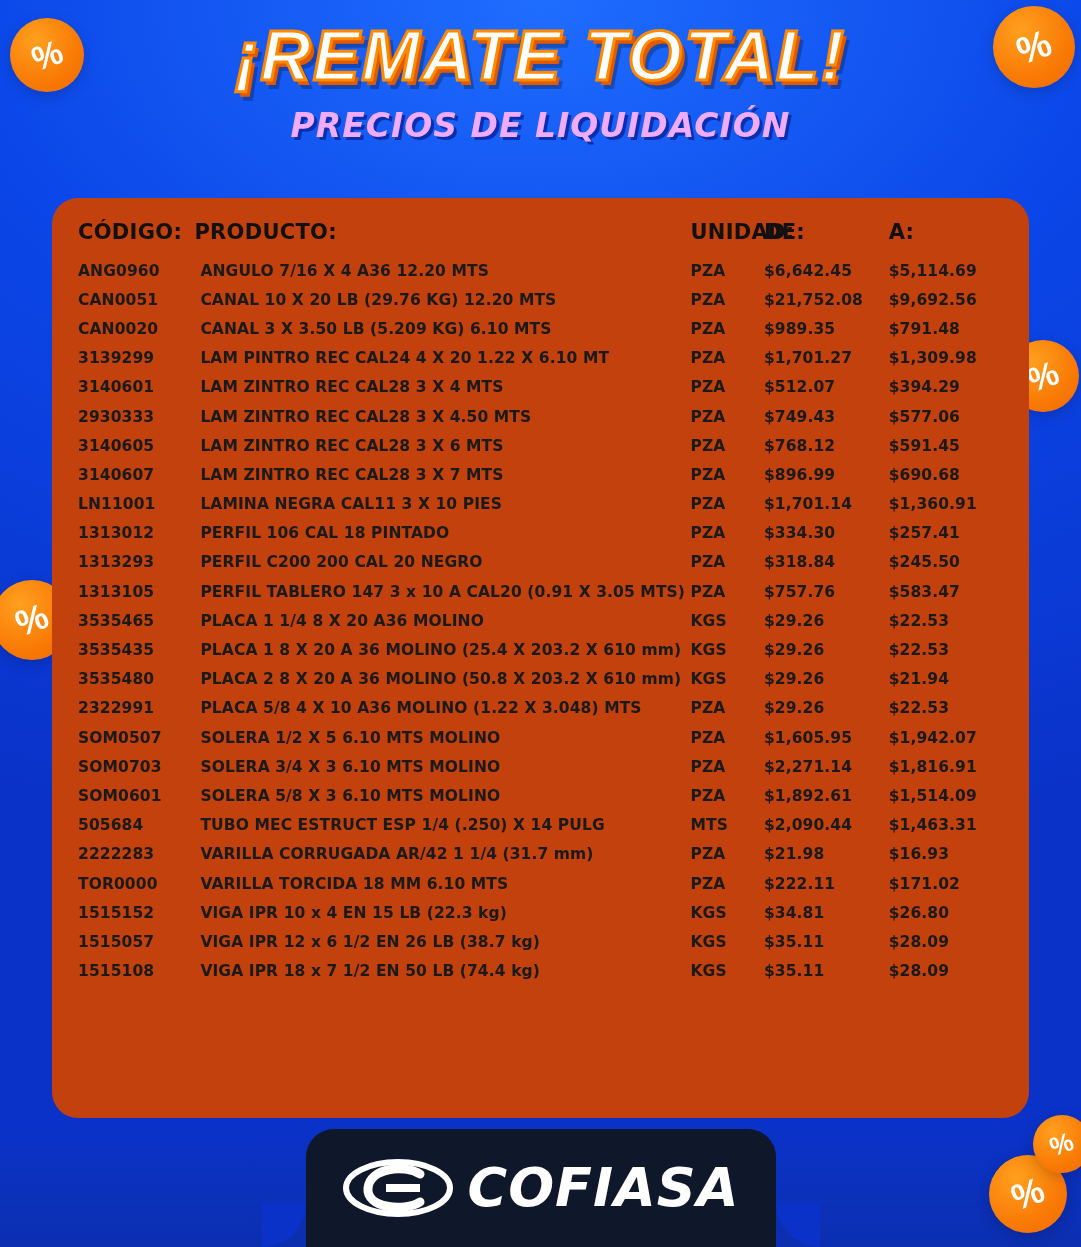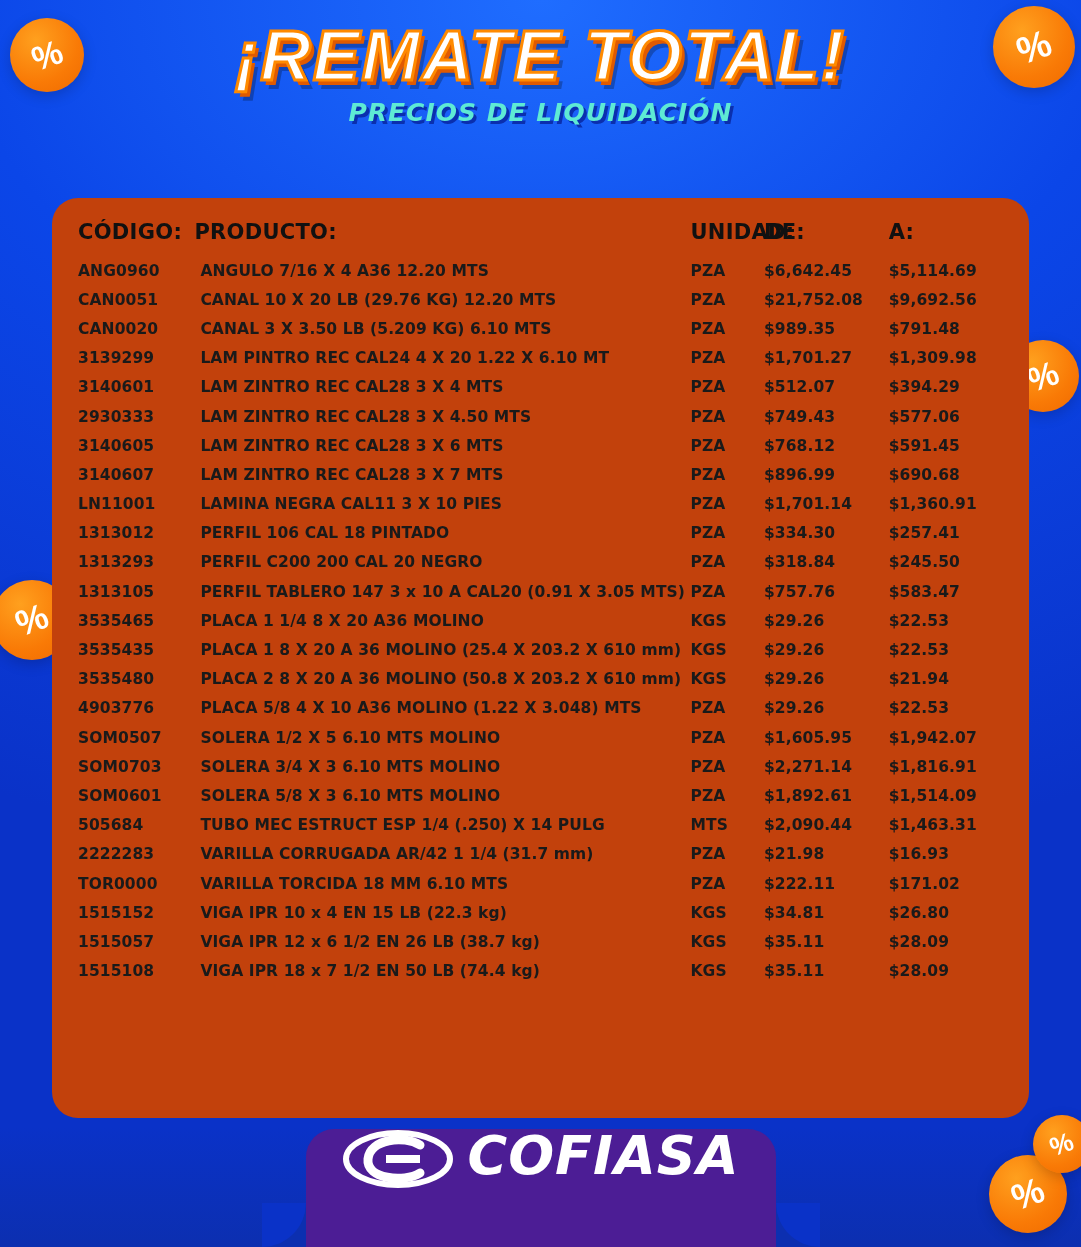--- a/index.html
+++ b/index.html
@@ -45,24 +45,25 @@
     -webkit-text-stroke:3px #ff8a00;
     text-shadow:
       0 0 0 #ff8a00,
       4px 5px 0 #e05a00,
       7px 9px 0 rgba(0,0,0,.25);
     margin:4px;line-height:1.05;
     white-space:nowrap;
   }
   .subtitle{
     display:inline-block;
+    margin-top:8px;
     font-family:"DejaVu Sans", sans-serif;
-    font-size:25px;font-weight:bold;font-style:italic;
+    font-size:33px;font-weight:bold;font-style:italic;
     letter-spacing:1px;
-    color:#5eead4;
+    color:#f0abfc;
     text-shadow:3px 3px 0 #0a2fae;
     white-space:nowrap;
   }
 
   
   .card{
     position:absolute;left:52px;right:52px;top:198px;
     background:#c2410c;
     border-radius:26px;
     padding:18px 26px 22px 26px;
@@ -93,23 +94,23 @@
   .c-unit{width:88px;}
   .c-de{width:120px;}
   .c-a{width:110px;}
   td.c-unit,th.c-unit{padding-left:18px;}
   td.c-prod{padding-left:6px;}
 
   
   .footer{
     position:absolute;left:50%;transform:translateX(-50%);
     bottom:0;width:470px;height:118px;
-    background:#4c1d95;
+    background:#0f172a;
     border-radius:28px 28px 0 0;
-    display:flex;justify-content:center;
+    display:flex;align-items:center;justify-content:center;
     gap:14px;
   }
   .footer-shape-l,.footer-shape-r{
     position:absolute;bottom:0;width:44px;height:44px;background:#0c2fb0;
   }
   .footer-shape-l{left:-44px;}
   .footer-shape-l::after{content:"";position:absolute;inset:0;background:#0a32c8;border-bottom-right-radius:44px;}
   .footer-shape-r{right:-44px;}
   .footer-shape-r::after{content:"";position:absolute;inset:0;background:#0a32c8;border-bottom-left-radius:44px;}
   .logo-mark{width:112px;height:60px;flex:none;}
@@ -284,21 +285,21 @@
         </tr>
         <tr>
           <td class="c-code">3535480</td>
           <td class="c-prod">PLACA 2 8 X 20 A 36 MOLINO (50.8 X 203.2 X 610 mm)</td>
           <td class="c-gap"></td>
           <td class="c-unit">KGS</td>
           <td class="c-de">$29.26</td>
           <td class="c-a">$21.94</td>
         </tr>
         <tr>
-          <td class="c-code">4903776</td>
+          <td class="c-code">2322991</td>
           <td class="c-prod">PLACA 5/8 4 X 10 A36 MOLINO (1.22 X 3.048) MTS</td>
           <td class="c-gap"></td>
           <td class="c-unit">PZA</td>
           <td class="c-de">$29.26</td>
           <td class="c-a">$22.53</td>
         </tr>
         <tr>
           <td class="c-code">SOM0507</td>
           <td class="c-prod">SOLERA 1/2 X 5 6.10 MTS MOLINO</td>
           <td class="c-gap"></td>

